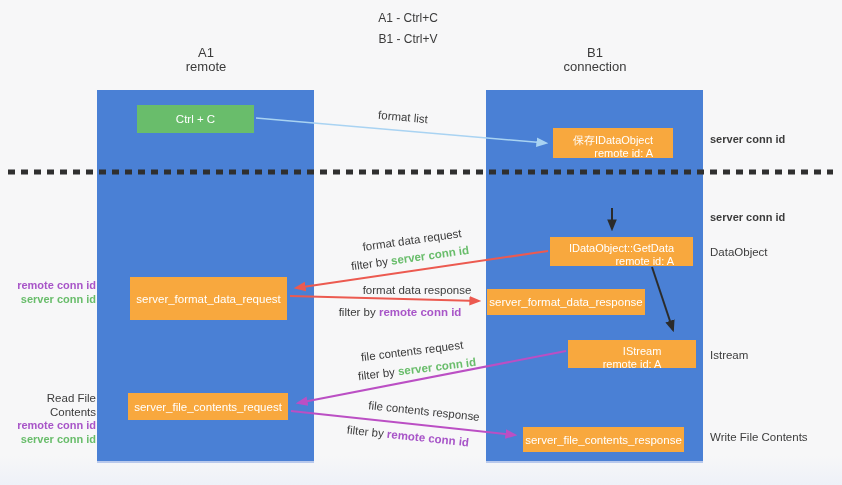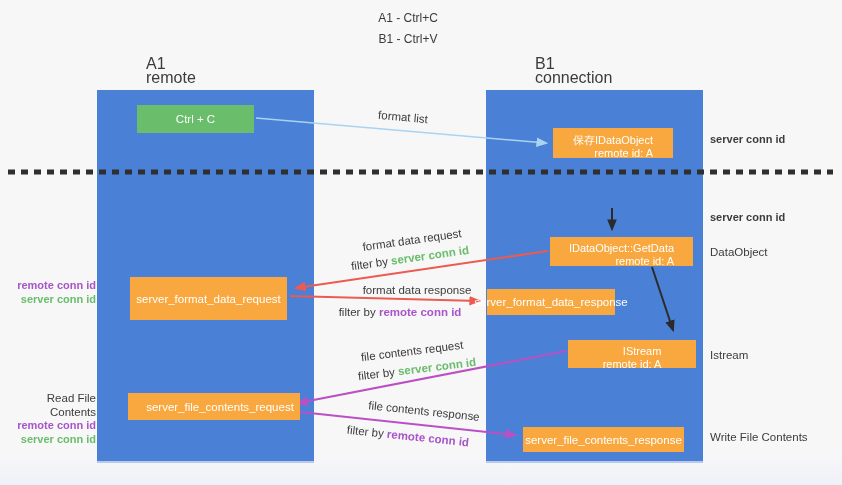--- a/index.html
+++ b/index.html
@@ -11,22 +11,22 @@
     position:relative;
     width:842px;height:485px;
     background:linear-gradient(180deg,#f7f7f8 0%,#f7f7f8 94%,#eef1f8 100%);
     overflow:hidden;
   }
   .title{
     position:absolute;left:308px;top:8px;width:200px;
     text-align:center;font-size:12px;line-height:21px;color:#3b3b3b;
   }
   .col-header{
-    position:absolute;top:57px;width:120px;
-    text-align:left;font-size:16px;line-height:14px;color:#3b3b3b;
+    position:absolute;top:46px;width:120px;
+    text-align:center;font-size:13px;line-height:14px;color:#3b3b3b;
   }
   .lifeline{
     position:absolute;top:90px;width:217px;height:371px;
     background:#4a80d5;border-bottom:2px solid #b9c9ec;
   }
   .arrow-layer{position:absolute;left:0;top:0;pointer-events:none;}
   .box{
     position:absolute;display:flex;align-items:center;justify-content:center;
     color:#ffffff;font-size:11.5px;text-align:right;white-space:nowrap;
   }
@@ -106,30 +106,30 @@
 
   <div class="box orange" style="left:550px;top:237px;width:143px;height:29px;">
     <div class="stack">
       <div>IDataObject::GetData</div>
       <div>remote id: A</div>
     </div>
   </div>
 
   <div class="box orange" style="left:130px;top:277px;width:157px;height:43px;">server_format_data_request</div>
 
-  <div class="box orange" style="left:487px;top:289px;width:128px;height:26px;">server_format_data_response</div>
+  <div class="box orange" style="left:487px;top:289px;width:158px;height:26px;">server_format_data_response</div>
 
   <div class="box orange" style="left:568px;top:340px;width:128px;height:28px;">
     <div class="stack">
       <div>IStream</div>
       <div>remote id: A</div>
     </div>
   </div>
 
-  <div class="box orange" style="left:128px;top:393px;width:160px;height:27px;padding-left:12px;">server_file_contents_request</div>
+  <div class="box orange" style="left:128px;top:393px;width:160px;height:27px;">server_file_contents_request</div>
 
   <div class="box orange" style="left:523px;top:427px;width:161px;height:25px;">server_file_contents_response</div>
 
   <div class="lbl centered" style="left:403px;top:117px;transform:translate(-50%,-50%) rotate(5deg);">format list</div>
 
   <div class="lbl centered" style="left:412px;top:240px;transform:translate(-50%,-50%) rotate(-8deg);">format data request</div>
 
   <div class="lbl centered" style="left:410px;top:258px;transform:translate(-50%,-50%) rotate(-8deg);">
     <span>filter by</span>
     <span class="green-t">server conn id</span>

